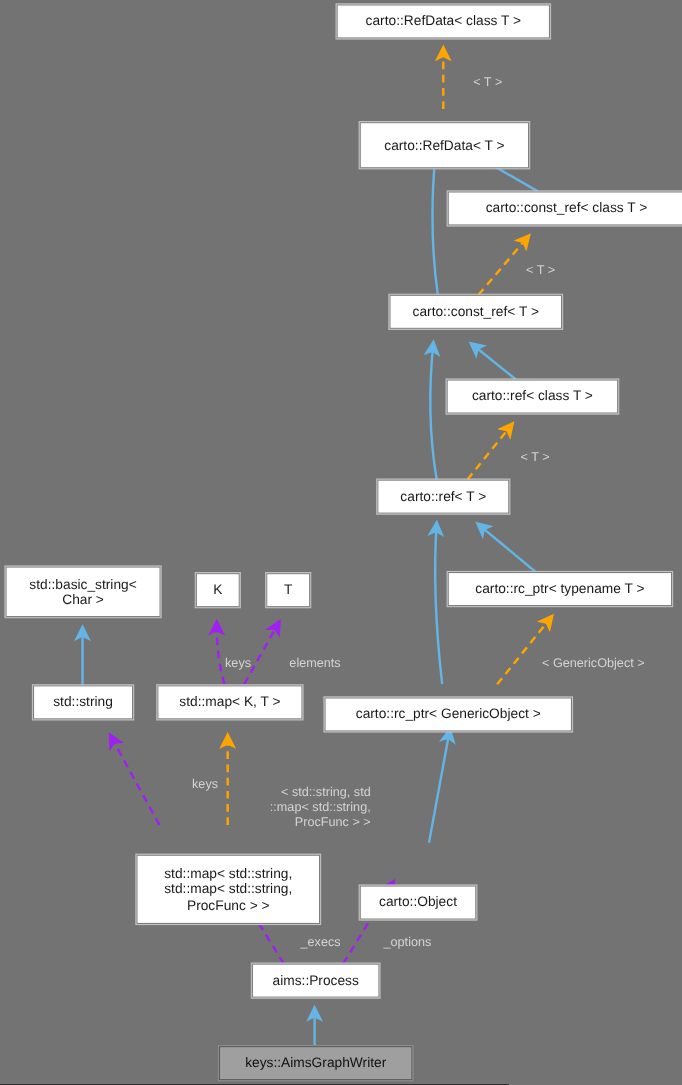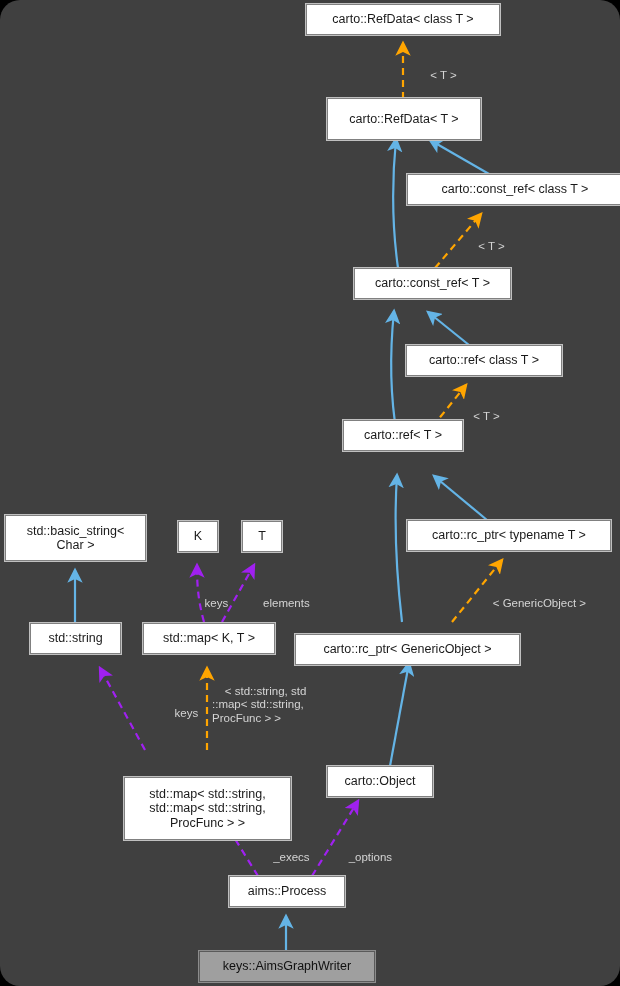--- a/index.html
+++ b/index.html
@@ -4,24 +4,23 @@
 <style>
   html, body {
     margin: 0;
     padding: 0;
     background: #000000;
   }
   #diagram {
     position: relative;
     width: 620px;
     height: 986px;
-    background: #404040;
+    background: #737373;
     overflow: hidden;
     font-family: "Liberation Sans", sans-serif;
-    border-radius: 20px;
   }
   svg.edges {
     position: absolute;
     left: 0;
     top: 0;
     width: 620px;
     height: 986px;
   }
   .node {
     position: absolute;
@@ -148,37 +147,37 @@
 
     <g>
       <path d="M 286 950 L 286 916" stroke="#64b4e6" stroke-width="2.2" fill="none" marker-end="url(#arrow-blue)"></path>
     </g>
   </svg>
 
   <div class="node" style="left:306px; top:4px; width:194px; height:31px;">
     <span>carto::RefData&lt; class T &gt;</span>
   </div>
 
-  <div class="node" style="left:327px; top:98px; width:154px; height:42px;">
+  <div class="node" style="left:327px; top:111px; width:154px; height:42px;">
     <span>carto::RefData&lt; T &gt;</span>
   </div>
 
   <div class="node" style="left:407px; top:174px; width:216px; height:31px;">
     <span>carto::const_ref&lt; class T &gt;</span>
   </div>
 
   <div class="node" style="left:327px; top:268px; width:157px; height:31px;margin-left:27px;">
     <span>carto::const_ref&lt; T &gt;</span>
   </div>
 
   <div class="node" style="left:406px; top:345px; width:156px; height:31px;">
     <span>carto::ref&lt; class T &gt;</span>
   </div>
 
-  <div class="node" style="left:343px; top:420px; width:120px; height:31px;">
+  <div class="node" style="left:343px; top:436px; width:120px; height:31px;">
     <span>carto::ref&lt; T &gt;</span>
   </div>
 
   <div class="node" style="left:407px; top:520px; width:204px; height:31px;">
     <span>carto::rc_ptr&lt; typename T &gt;</span>
   </div>
 
   <div class="node" style="left:295px; top:622px; width:225px; height:31px;margin-top:12px;">
     <span>carto::rc_ptr&lt; GenericObject &gt;</span>
   </div>
@@ -203,21 +202,21 @@
   <div class="node" style="left:143px; top:623px; width:132px; height:31px;">
     <span>std::map&lt; K, T &gt;</span>
   </div>
 
   <div class="node" style="left:124px; top:750px; width:167px; height:63px;margin-top:27px;">
     <span>std::map&lt; std::string,
 std::map&lt; std::string,
 ProcFunc &gt; &gt;</span>
   </div>
 
-  <div class="node" style="left:327px; top:766px; width:106px; height:31px;">
+  <div class="node" style="left:327px; top:805px; width:106px; height:31px;">
     <span>carto::Object</span>
   </div>
 
   <div class="node" style="left:229px; top:876px; width:116px; height:31px;">
     <span>aims::Process</span>
   </div>
 
   <div class="node highlight" style="left:199px; top:951px; width:176px; height:31px;">
     <span>keys::AimsGraphWriter</span>
   </div>
@@ -243,21 +242,21 @@
   </div>
 
   <div class="edge-label" style="left:240px; top:583px; width:80px;">
     <span>elements</span>
   </div>
 
   <div class="edge-label" style="left:160px; top:693px; width:40px;">
     <span>keys</span>
   </div>
 
-  <div class="edge-label" style="left:212px; top:671px; width:125px; text-align:left;">
+  <div class="edge-label" style="left:212px; top:701px; width:125px; text-align:right;">
     <span>&lt; std::string, std
 ::map&lt; std::string,
 ProcFunc &gt; &gt;</span>
   </div>
 
   <div class="edge-label" style="left:258px; top:837px; width:54px;">
     <span>_execs</span>
   </div>
 
   <div class="edge-label" style="left:333px; top:837px; width:62px;">

